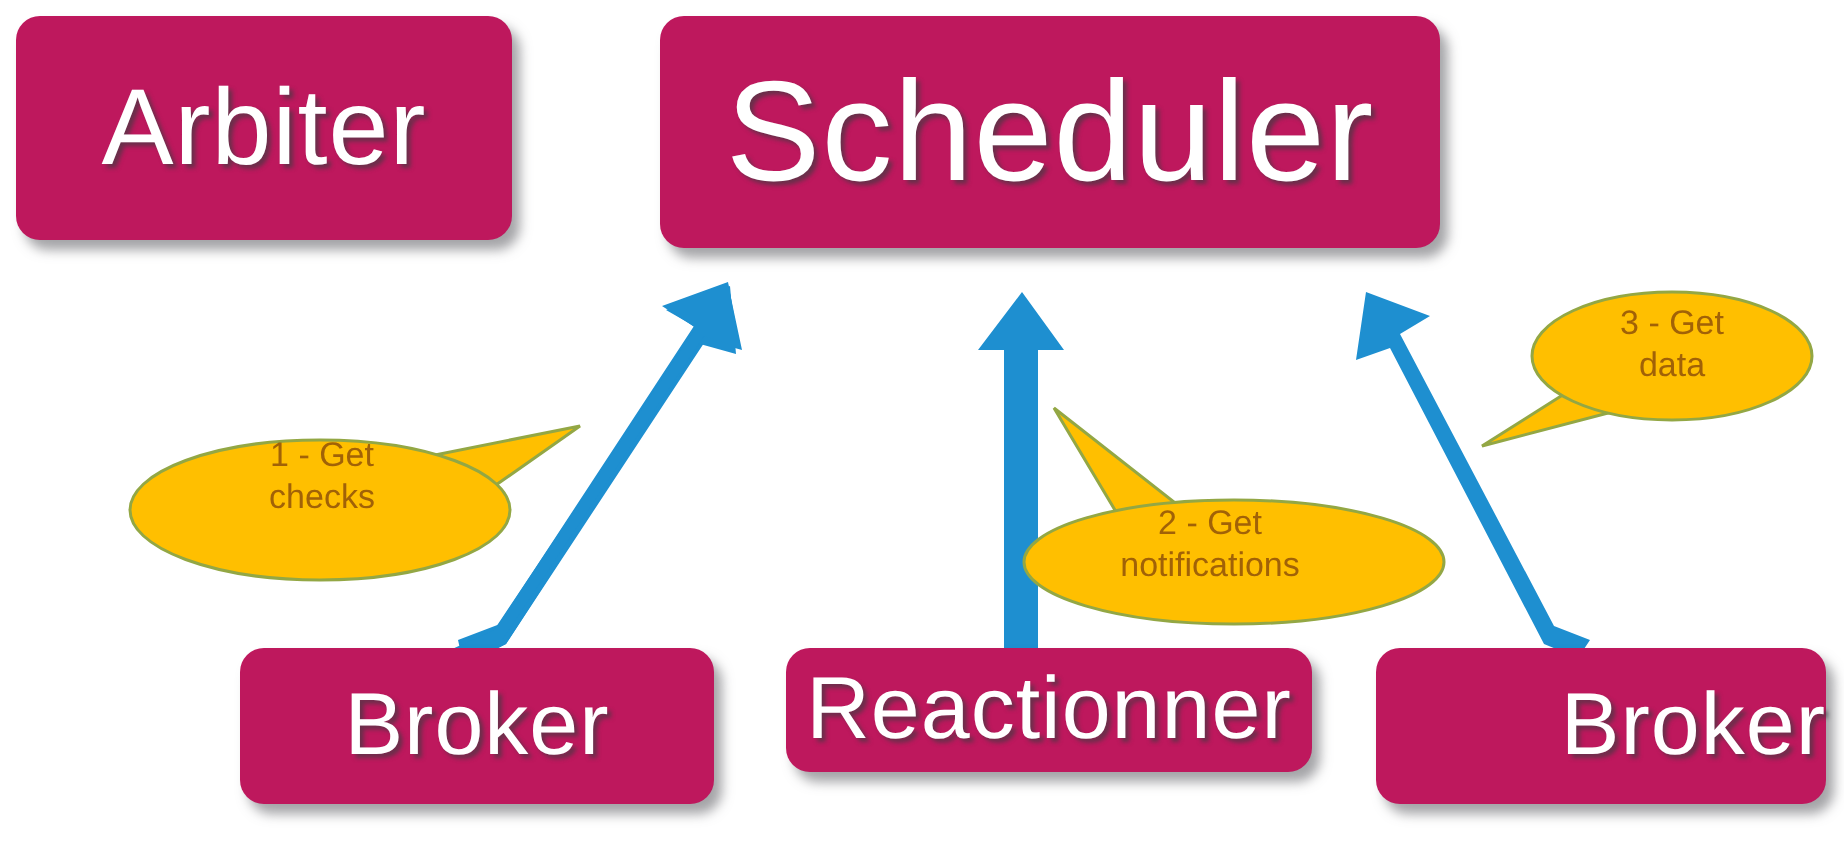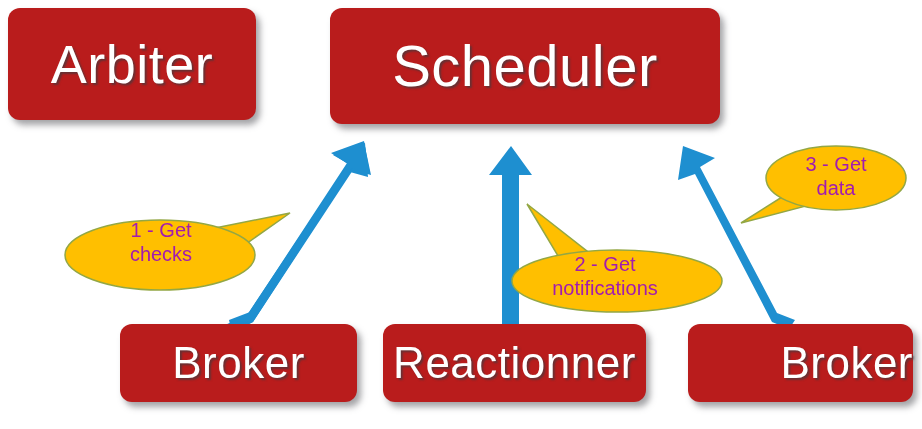--- a/index.html
+++ b/index.html
@@ -20,21 +20,21 @@
   #diagram-svg {
     position: absolute;
     left: 0;
     top: 0;
     width: 922px;
     height: 429px;
   }
   .node-box {
     position: absolute;
     box-sizing: border-box;
-    background: #b91c1c;
+    background: #be185d;
     border-radius: 12px;
     box-shadow: 4px 5px 6px rgba(90, 90, 95, 0.55);
     display: flex;
     align-items: center;
     justify-content: center;
   }
   .node-label {
     color: #ffffff;
     font-family: "Liberation Sans", sans-serif;
     font-weight: normal;
@@ -43,39 +43,39 @@
     white-space: nowrap;
     line-height: 1;
   }
   #node-arbiter {
     left: 8px;  top: 8px;  width: 248px; height: 112px;
   }
   #node-arbiter .node-label { font-size: 54px; }
   #node-scheduler {
     left: 330px; top: 8px;  width: 390px; height: 116px;
   }
-  #node-scheduler .node-label { font-size: 58px; }
+  #node-scheduler .node-label { font-size: 71px; }
   #node-poller {
     left: 120px; top: 324px; width: 237px; height: 78px;
   }
   #node-poller .node-label { font-size: 44px; }
   #node-reactionner {
-    left: 383px; top: 324px; width: 263px; height: 78px;
+    left: 393px; top: 324px; width: 263px; height: 62px;
   }
   #node-reactionner .node-label { font-size: 44px; }
   #node-broker {
     left: 688px; top: 324px; width: 225px; height: 78px; justify-content: flex-end;
   }
   #node-broker .node-label { font-size: 44px; }
 
   .callout-text {
     position: absolute;
-    color: #a21caf;
+    color: #a16207;
     font-family: "Liberation Sans", sans-serif;
-    font-size: 20px;
+    font-size: 17px;
     line-height: 1.22;
     text-align: center;
     white-space: pre-line;
     pointer-events: none;
   }
   #callout-text-1 { left: 66px;  top: 218px; width: 190px; }
   #callout-text-2 { left: 500px; top: 252px; width: 210px; }
   #callout-text-3 { left: 766px; top: 152px; width: 140px; }
 </style>
 </head>

